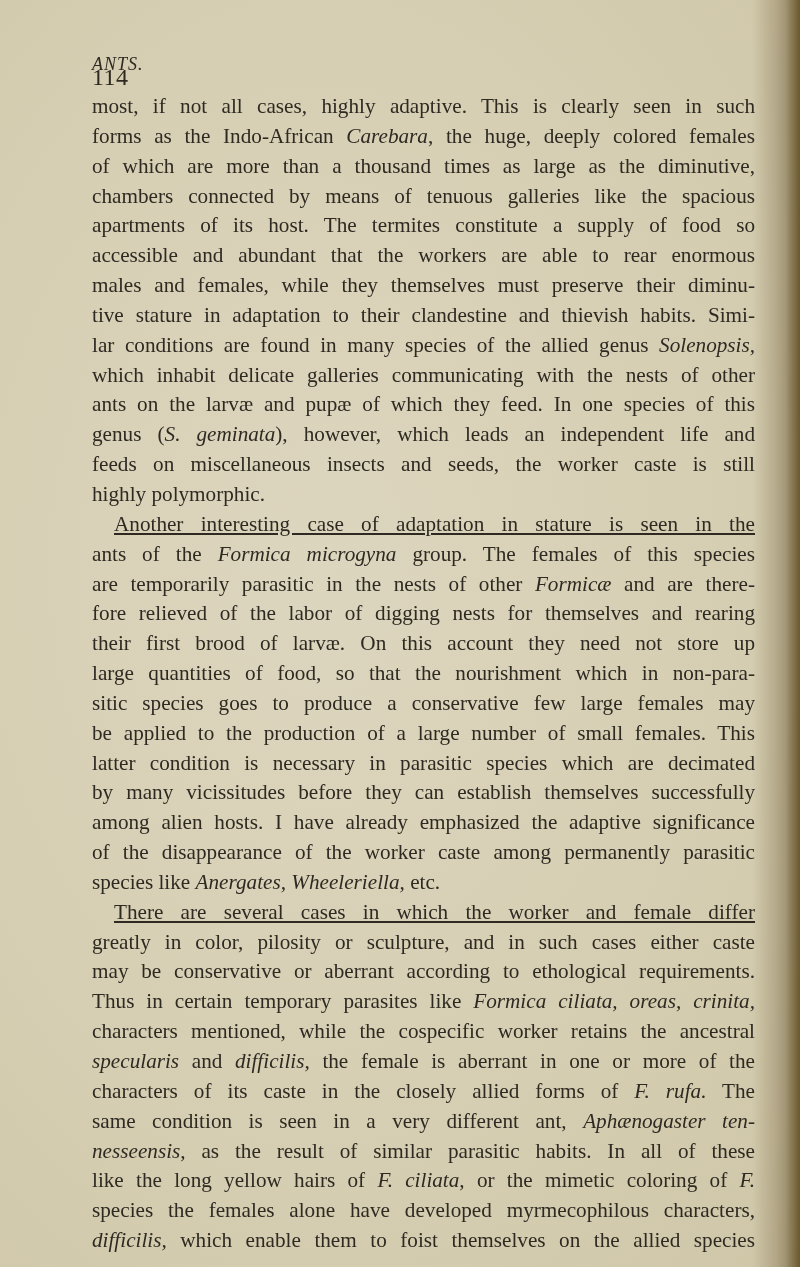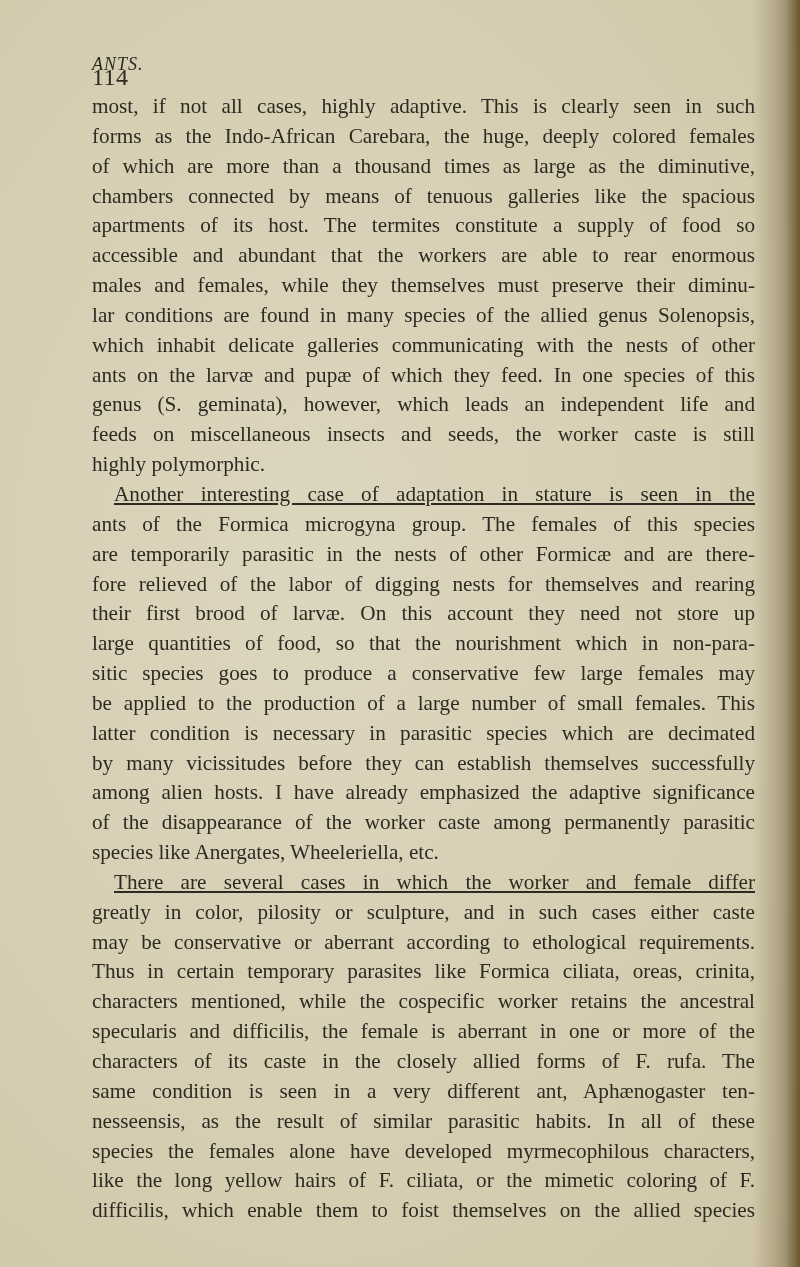--- a/index.html
+++ b/index.html
@@ -70,20 +70,21 @@
       height: 29.85px;
     }
     .line.last {
       text-align-last: left;
     }
     .line.indent {
       padding-left: 22px;
       text-decoration: underline;
     }
     .it {
+      font-style: italic;
     }
   </style>
 </head>
 <body>
 
 <div class="page">
   <div class="binding-edge"></div>
 
   <div class="running-head">
     <span class="page-number">114</span>
@@ -91,20 +92,21 @@
   </div>
 
   <div class="body-text" id="body-text">
       <span class="line"><span>most, if not all cases, highly adaptive.  This is clearly seen in such</span></span>
       <span class="line"><span>forms as the Indo-African </span><span class="it">Carebara</span><span>, the huge, deeply colored females</span></span>
       <span class="line"><span>of which are more than a thousand times as large as the diminutive,</span></span>
       <span class="line"><span>chambers connected by means of tenuous galleries like the spacious</span></span>
       <span class="line"><span>apartments of its host.  The termites constitute a supply of food so</span></span>
       <span class="line"><span>accessible and abundant that the workers are able to rear enormous</span></span>
       <span class="line"><span>males and females, while they themselves must preserve their diminu-</span></span>
+      <span class="line"><span>tive stature in adaptation to their clandestine and thievish habits.  Simi-</span></span>
       <span class="line"><span>lar conditions are found in many species of the allied genus </span><span class="it">Solenopsis,</span></span>
       <span class="line"><span>which inhabit delicate galleries communicating with the nests of other</span></span>
       <span class="line"><span>ants on the larvæ and pupæ of which they feed.  In one species of this</span></span>
       <span class="line"><span>genus (</span><span class="it">S. geminata</span><span>), however, which leads an independent life and</span></span>
       <span class="line"><span>feeds on miscellaneous insects and seeds, the worker caste is still</span></span>
       <span class="line last"><span>highly polymorphic.</span></span>
       <span class="line indent"><span>Another interesting case of adaptation in stature is seen in the</span></span>
       <span class="line"><span>ants of the </span><span class="it">Formica microgyna</span><span> group.  The females of this species</span></span>
       <span class="line"><span>are temporarily parasitic in the nests of other </span><span class="it">Formicæ</span><span> and are there-</span></span>
       <span class="line"><span>fore relieved of the labor of digging nests for themselves and rearing</span></span>
@@ -119,17 +121,17 @@
       <span class="line last"><span>species like </span><span class="it">Anergates, Wheeleriella,</span><span> etc.</span></span>
       <span class="line indent"><span>There are several cases in which the worker and female differ</span></span>
       <span class="line"><span>greatly in color, pilosity or sculpture, and in such cases either caste</span></span>
       <span class="line"><span>may be conservative or aberrant according to ethological requirements.</span></span>
       <span class="line"><span>Thus in certain temporary parasites like </span><span class="it">Formica ciliata, oreas, crinita,</span></span>
       <span class="line"><span>characters mentioned, while the cospecific worker retains the ancestral</span></span>
       <span class="line"><span class="it">specularis</span><span> and </span><span class="it">difficilis,</span><span> the female is aberrant in one or more of the</span></span>
       <span class="line"><span>characters of its caste in the closely allied forms of </span><span class="it">F. rufa.</span><span>  The</span></span>
       <span class="line"><span>same condition is seen in a very different ant, </span><span class="it">Aphænogaster ten-</span></span>
       <span class="line"><span class="it">nesseensis,</span><span> as the result of similar parasitic habits.  In all of these</span></span>
+      <span class="line"><span>like the long yellow hairs of </span><span class="it">F. ciliata,</span><span> or the mimetic coloring of </span><span class="it">F.</span></span>
       <span class="line"><span>species the females alone have developed myrmecophilous characters,</span></span>
-      <span class="line"><span>like the long yellow hairs of </span><span class="it">F. ciliata,</span><span> or the mimetic coloring of </span><span class="it">F.</span></span>
       <span class="line"><span class="it">difficilis,</span><span> which enable them to foist themselves on the allied species</span></span>
     </div>
 </div>
 
 </body></html>

